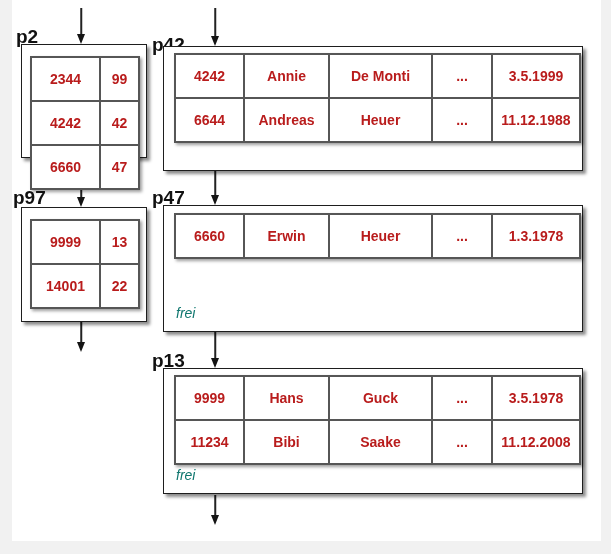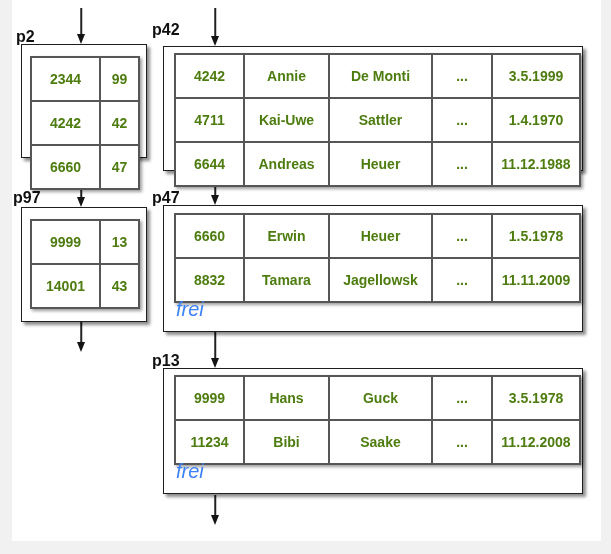--- a/index.html
+++ b/index.html
@@ -3,31 +3,31 @@
 <meta charset="utf-8">
 <style>
   html,body{margin:0;padding:0;background:#f1f1f1;}
   .canvas{position:relative;width:611px;height:554px;background:#f1f1f1;overflow:hidden;
           font-family:"Liberation Sans",sans-serif;}
   .page-bg{position:absolute;left:12px;top:0;width:589px;height:541px;background:#ffffff;}
 
   
   .pbox{position:absolute;background:#ffffff;border:1.5px solid #1e1e1e;
         box-shadow:3px 3px 3px rgba(0,0,0,0.45);box-sizing:border-box;}
-  .plabel{position:absolute;font-size:16px;font-weight:600;color:#111;line-height:15px;}
+  .plabel{position:absolute;font-size:19px;font-weight:600;color:#111;line-height:15px;}
 
   
   table.rec{position:absolute;border-collapse:collapse;table-layout:fixed;background:#fff;
             box-shadow:2px 2px 3px rgba(0,0,0,0.38);}
   table.rec td{border:2px solid #565656;text-align:center;vertical-align:middle;
-               font-size:14px;font-weight:600;color:#4d7c0f;padding:13px 2px;
+               font-size:14px;font-weight:600;color:#b91c1c;padding:13px 2px;
                overflow:hidden;white-space:nowrap;}
   tr.r24{height:24px;} tr.r25{height:25px;} tr.r26{height:26px;}
 
-  .frei{position:absolute;left:12px;bottom:10px;font-style:italic;font-size:20px;color:#3b82f6;}
+  .frei{position:absolute;left:12px;bottom:10px;font-style:italic;font-size:14px;color:#0f766e;}
 
   
   .arrow{position:absolute;width:10px;}
   .arrow .shaft{position:absolute;left:50%;top:0;bottom:9px;width:1.5px;
                 transform:translateX(-50%);background:#222;}
   .arrow .head{position:absolute;left:50%;bottom:0;transform:translateX(-50%);
                width:0;height:0;border-left:4.5px solid transparent;
                border-right:4.5px solid transparent;border-top:10px solid #141414;}
 </style>
 </head>
@@ -96,50 +96,43 @@
           <col style="width:69px">
           <col style="width:39px">
         </colgroup>
       <tbody>
           <tr class="r26">
         <td>9999</td>
         <td>13</td>
       </tr>
       <tr class="r26">
         <td>14001</td>
-        <td>43</td>
+        <td>22</td>
       </tr>
     </tbody>
       </table>
   </div>
 
-  <div class="plabel" style="left:152px;top:22px">p42</div>
+  <div class="plabel" style="left:152px;top:37px">p42</div>
   <div class="pbox" style="left:163px;top:46px;width:420px;height:125px">
     <table class="rec" style="left:10px;top:6px">
       <colgroup>
           <col style="width:69px">
           <col style="width:85px">
           <col style="width:103px">
           <col style="width:60px">
           <col style="width:88px">
         </colgroup>
       <tbody>
           <tr class="r24">
         <td>4242</td>
         <td>Annie</td>
         <td>De Monti</td>
         <td>...</td>
         <td>3.5.1999</td>
-      </tr>
-      <tr class="r24">
-        <td>4711</td>
-        <td>Kai-Uwe</td>
-        <td>Sattler</td>
-        <td>...</td>
-        <td>1.4.1970</td>
       </tr>
       <tr class="r24">
         <td>6644</td>
         <td>Andreas</td>
         <td>Heuer</td>
         <td>...</td>
         <td>11.12.1988</td>
       </tr>
     </tbody>
       </table>
@@ -154,28 +147,21 @@
           <col style="width:103px">
           <col style="width:60px">
           <col style="width:88px">
         </colgroup>
       <tbody>
           <tr class="r24">
         <td>6660</td>
         <td>Erwin</td>
         <td>Heuer</td>
         <td>...</td>
-        <td>1.5.1978</td>
-      </tr>
-      <tr class="r24">
-        <td>8832</td>
-        <td>Tamara</td>
-        <td>Jagellowsk</td>
-        <td>...</td>
-        <td>11.11.2009</td>
+        <td>1.3.1978</td>
       </tr>
     </tbody>
       </table>
     <div class="frei">frei</div>
   </div>
 
   <div class="plabel" style="left:152px;top:353px">p13</div>
   <div class="pbox" style="left:163px;top:368px;width:420px;height:126px">
     <table class="rec" style="left:10px;top:6px">
       <colgroup>

